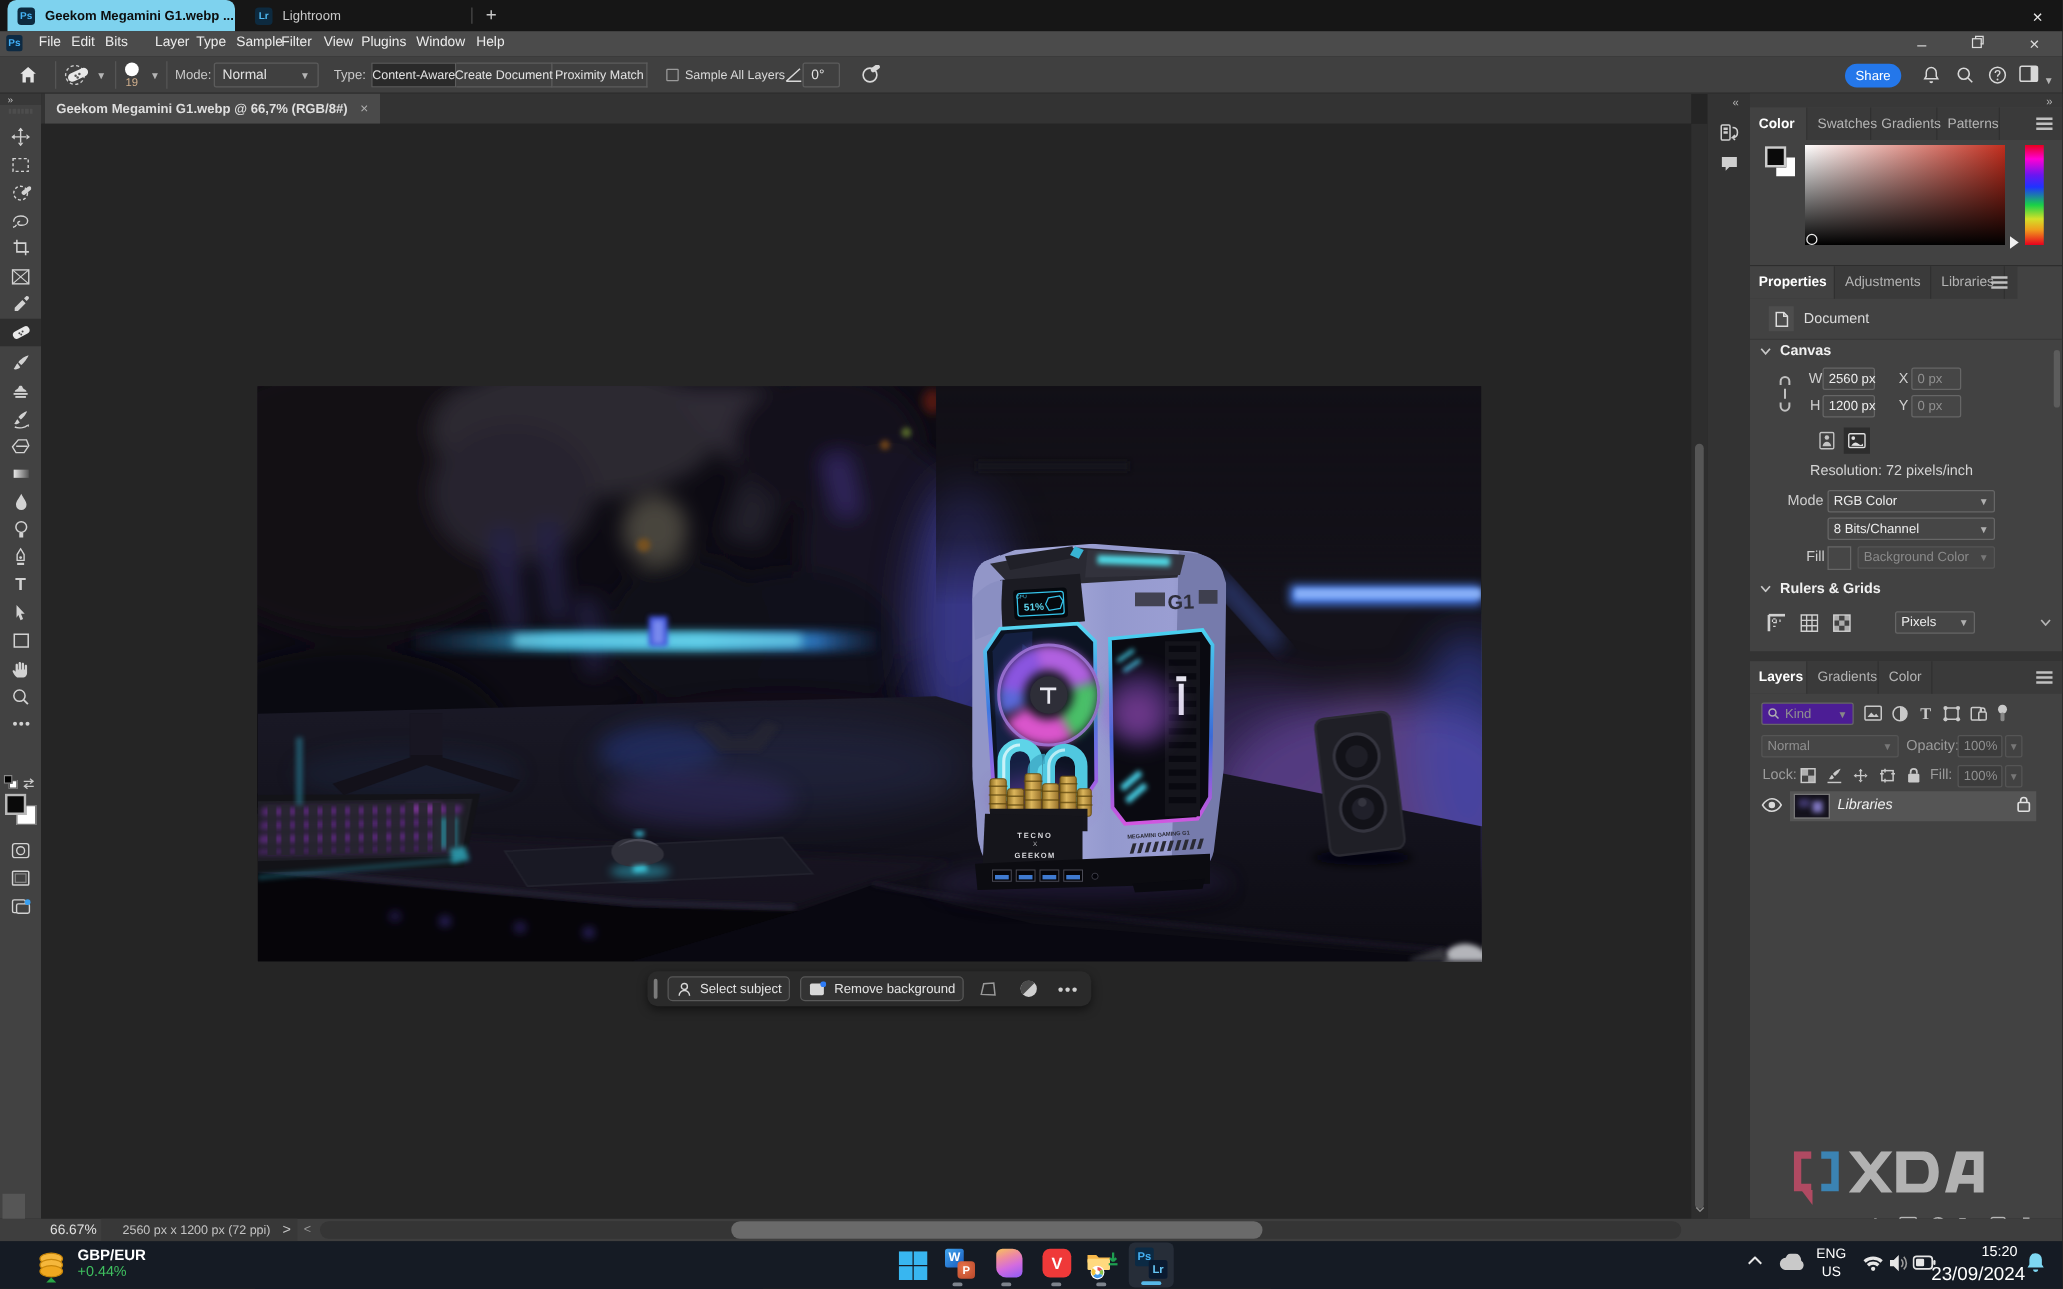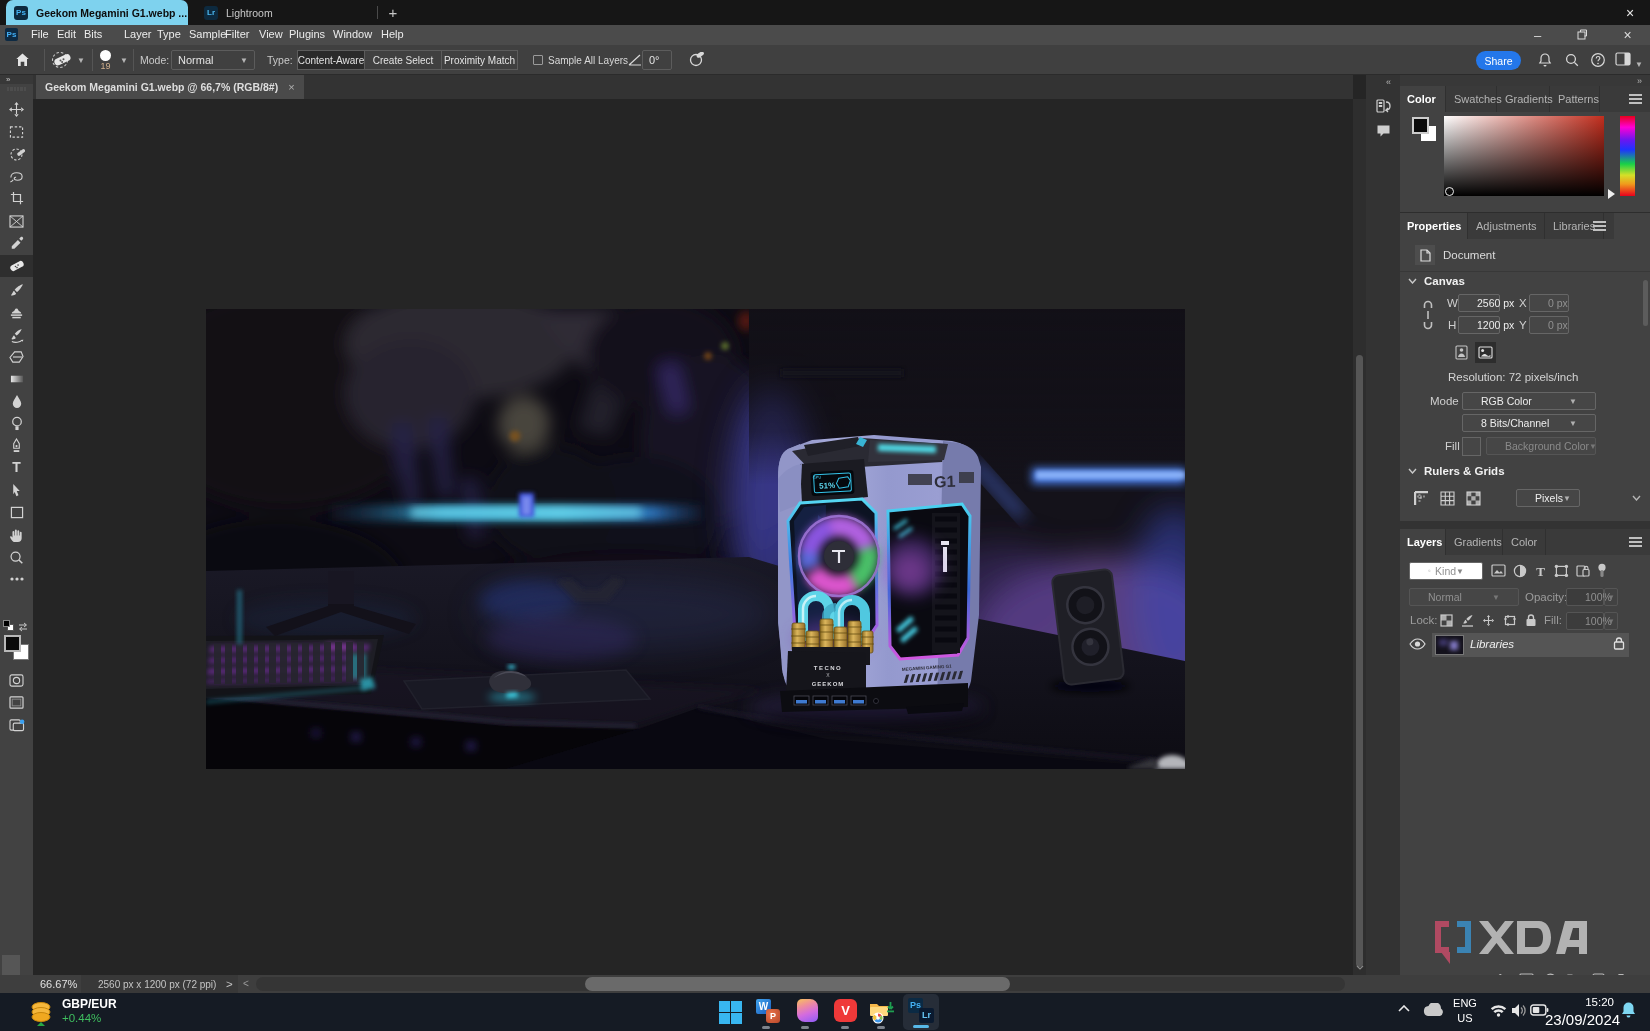--- a/index.html
+++ b/index.html
@@ -48,21 +48,21 @@
 #vthumb{position:absolute;left:3px;top:256px;width:7px;height:612px;background:#565656;border-radius:4px}
 
 #iconstrip{position:absolute;left:1366px;top:75px;width:34px;height:900px;background:#333333}
 
 #panels{position:absolute;left:1400px;top:75px;width:250px;height:900px;background:#424242;font-size:11.5px;color:#dcdcdc}
 .ptabs{position:relative;height:26px;background:#3a3a3a}
 .ptab{position:absolute;top:0;height:26px;display:flex;align-items:center;padding:0 7px;color:#b4b4b4;font-size:11px;white-space:nowrap;border-right:1px solid #303030}
 .ptab.on{background:#424242;color:#fff;font-weight:bold}
 .burger{position:absolute;right:8px;top:8px;width:13px;height:10px;border-top:2px solid #c0c0c0;border-bottom:2px solid #c0c0c0}
 .burger:after{content:"";display:block;margin-top:2px;height:2px;background:#c0c0c0}
-.field{background:#464646;border:1px solid #666;border-radius:2px;height:18px;display:flex;align-items:center;padding:0 18px;color:#ededed;font-size:10.5px;white-space:nowrap}
+.field{background:#464646;border:1px solid #666;border-radius:2px;height:18px;display:flex;align-items:center;padding:0 4px;color:#ededed;font-size:10.5px;white-space:nowrap}
 .dim{color:#909090}
 
 #statusbar{position:absolute;left:0;top:975px;width:1650px;height:18px;background:#3e3e3e;color:#e0e0e0;font-size:11.5px}
 #sbleft{position:absolute;left:2px;top:955px;width:18px;height:20px;background:#565656}
 
 #taskbar{position:absolute;left:0;top:993px;width:1650px;height:38px;background:#151b24;color:#fff}
 .tkbar{position:absolute;top:33px;width:8px;height:3px;border-radius:2px;background:#7d838c}
 </style></head>
 <body>
 
@@ -123,21 +123,21 @@
       <span style="color:#b5b5b5;font-size:8px">▼</span>
     </div>
   <div class="obsep" style="left:133px"></div>
   <div class="ob" style="left:140px;color:#c9c9c9;font-size:10.5px">Mode:</div>
   <div class="ob" style="left:171px">
       <div class="dd" style="width:84px">Normal<span class="ddv">▼</span></div>
     </div>
   <div class="ob" style="left:267px;color:#c9c9c9;font-size:10.5px">Type:</div>
   <div class="ob" style="left:297px">
       <div class="tbtn" style="width:68px;background:#2a2a2a;border:1px solid #5c5c5c;justify-content:center;padding:0">Content-Aware</div>
-      <div class="tbtn" style="width:77px;border-left:none;justify-content:center;padding:0">Create Select</div>
+      <div class="tbtn" style="width:77px;border-left:none;justify-content:center;padding:0">Create Document</div>
       <div class="tbtn" style="width:76px;border-left:none;justify-content:center;padding:0">Proximity Match</div>
     </div>
   <div class="ob" style="left:533px;white-space:nowrap;font-size:10px">
       <div style="width:10px;height:10px;border:1px solid #9a9a9a;border-radius:1px;flex:none"></div>
       <span style="margin-left:5px">Sample All Layers</span>
     </div>
   <div class="ob" style="left:628px">
       <svg width="14" height="12" viewBox="0 0 14 12">
         <path d="M1 11 12 1M1 11h12" stroke="#d8d8d8" stroke-width="1.2" fill="none"></path>
       </svg>
@@ -628,20 +628,39 @@
       <g transform="rotate(-4 725 362)">
         <text x="696" y="360" font-size="4.5" fill="#2a2a34" font-family="Liberation Sans" font-weight="bold">MEGAMINI  GAMING  G1</text>
         <path d="M700 364l-3 8h3l3-8zM706 364l-3 8h3l3-8zM712 364l-3 8h3l3-8zM718 364l-3 8h3l3-8zM724 364l-3 8h3l3-8zM730 364l-3 8h3l3-8zM736 364l-3 8h3l3-8zM742 364l-3 8h3l3-8zM748 364l-3 8h3l3-8zM754 364l-3 8h3l3-8z" fill="#2a2a34"></path>
       </g>
       <path d="M700 398l58-4-2 8-54 3z" fill="#0a0a10"></path>
     </g>
 
     <path d="M950 455c2-5 8-9 16-9s15 4 17 9l-1 5h-33z" fill="#b4b5ba" filter="url(#b2)"></path>
     <path d="M922 458l26-9 6 11h-32z" fill="#34343a" filter="url(#b2)"></path>
   </svg>
+  <div id="ctxbar">
+    <div style="width:3px;height:16px;background:#7a7a7a;border-radius:2px;margin-left:5px"></div>
+    <div class="cbtn"><svg width="13" height="13" viewBox="0 0 14 14" style="margin-right:6px">
+          <circle cx="7" cy="4.5" r="2.6" fill="none" stroke="#d8d8d8" stroke-width="1.2"></circle>
+          <path d="M2.5 12.5a4.5 4.5 0 0 1 9 0" fill="none" stroke="#d8d8d8" stroke-width="1.2"></path>
+        </svg>Select subject</div>
+    <div class="cbtn"><svg width="14" height="13" viewBox="0 0 15 14" style="margin-right:6px">
+          <rect x="1" y="2" width="12" height="10" rx="1.5" fill="#d8d8d8"></rect>
+          <circle cx="12.5" cy="2.5" r="2.5" fill="#2e7cf6"></circle>
+        </svg>Remove background</div>
+    <svg width="15" height="14" viewBox="0 0 15 14" style="margin-left:12px">
+        <path d="M2 11.5 4 3l8-.5 1 9.5z" fill="none" stroke="#999" stroke-width="1.2"></path>
+      </svg>
+    <svg width="16" height="16" viewBox="0 0 16 16" style="margin-left:17px">
+        <circle cx="8" cy="8" r="6.5" fill="#cfcfcf"></circle>
+        <path d="M8 1.5A6.5 6.5 0 0 0 3.4 12.6L12.6 3.4A6.5 6.5 0 0 0 8 1.5z" fill="#4a4a4a"></path>
+      </svg>
+    <div style="color:#cfcfcf;margin-left:15px;font-size:13px;letter-spacing:1px">•••</div>
+  </div>
 </div>
 
 <div id="vscroll">
     <div id="vthumb"></div>
     <svg style="position:absolute;left:3px;top:866px" width="8" height="5" viewBox="0 0 8 5">
       <path d="M1 1l3 3 3-3" fill="none" stroke="#888" stroke-width="1.2"></path>
     </svg>
   </div>
 
 <div id="iconstrip">
@@ -761,21 +780,21 @@
     </svg>
   <div style="position:absolute;left:243px;top:205px;width:5px;height:46px;background:#5c5c5c;border-radius:3px"></div>
 
   <div style="position:absolute;left:0;top:446px;width:250px;height:8px;background:#333"></div>
   <div class="ptabs" style="position:absolute;left:0;top:454px;width:250px">
     <div class="ptab on" style="left:0;width:46px">Layers</div>
     <div class="ptab" style="left:47px;width:56px">Gradients</div>
     <div class="ptab" style="left:104px;width:42px">Color</div>
     <div class="burger"></div>
   </div>
-  <div class="field" style="position:absolute;left:9px;top:487px;width:74px;background:#ffffff">
+  <div class="field" style="position:absolute;left:9px;top:487px;width:74px;background:#4c1d95">
       <svg width="10" height="10" viewBox="0 0 10 10" style="margin-right:4px">
         <circle cx="4" cy="4" r="2.8" fill="none" stroke="#b0b0b0" stroke-width="1.2"></circle>
         <path d="m6.2 6.2 2.6 2.6" stroke="#b0b0b0" stroke-width="1.2"></path>
       </svg>
       <span class="dim">Kind</span>
       <span style="margin-left:auto;font-size:8px;color:#888">▼</span>
     </div>
   <div style="position:absolute;left:91px;top:488px;display:flex;gap:7px;align-items:center">
     <svg width="15" height="13" viewBox="0 0 15 13">
         <rect x="1" y="1" width="13" height="11" rx="1" fill="none" stroke="#c9c9c9" stroke-width="1.2"></rect>

